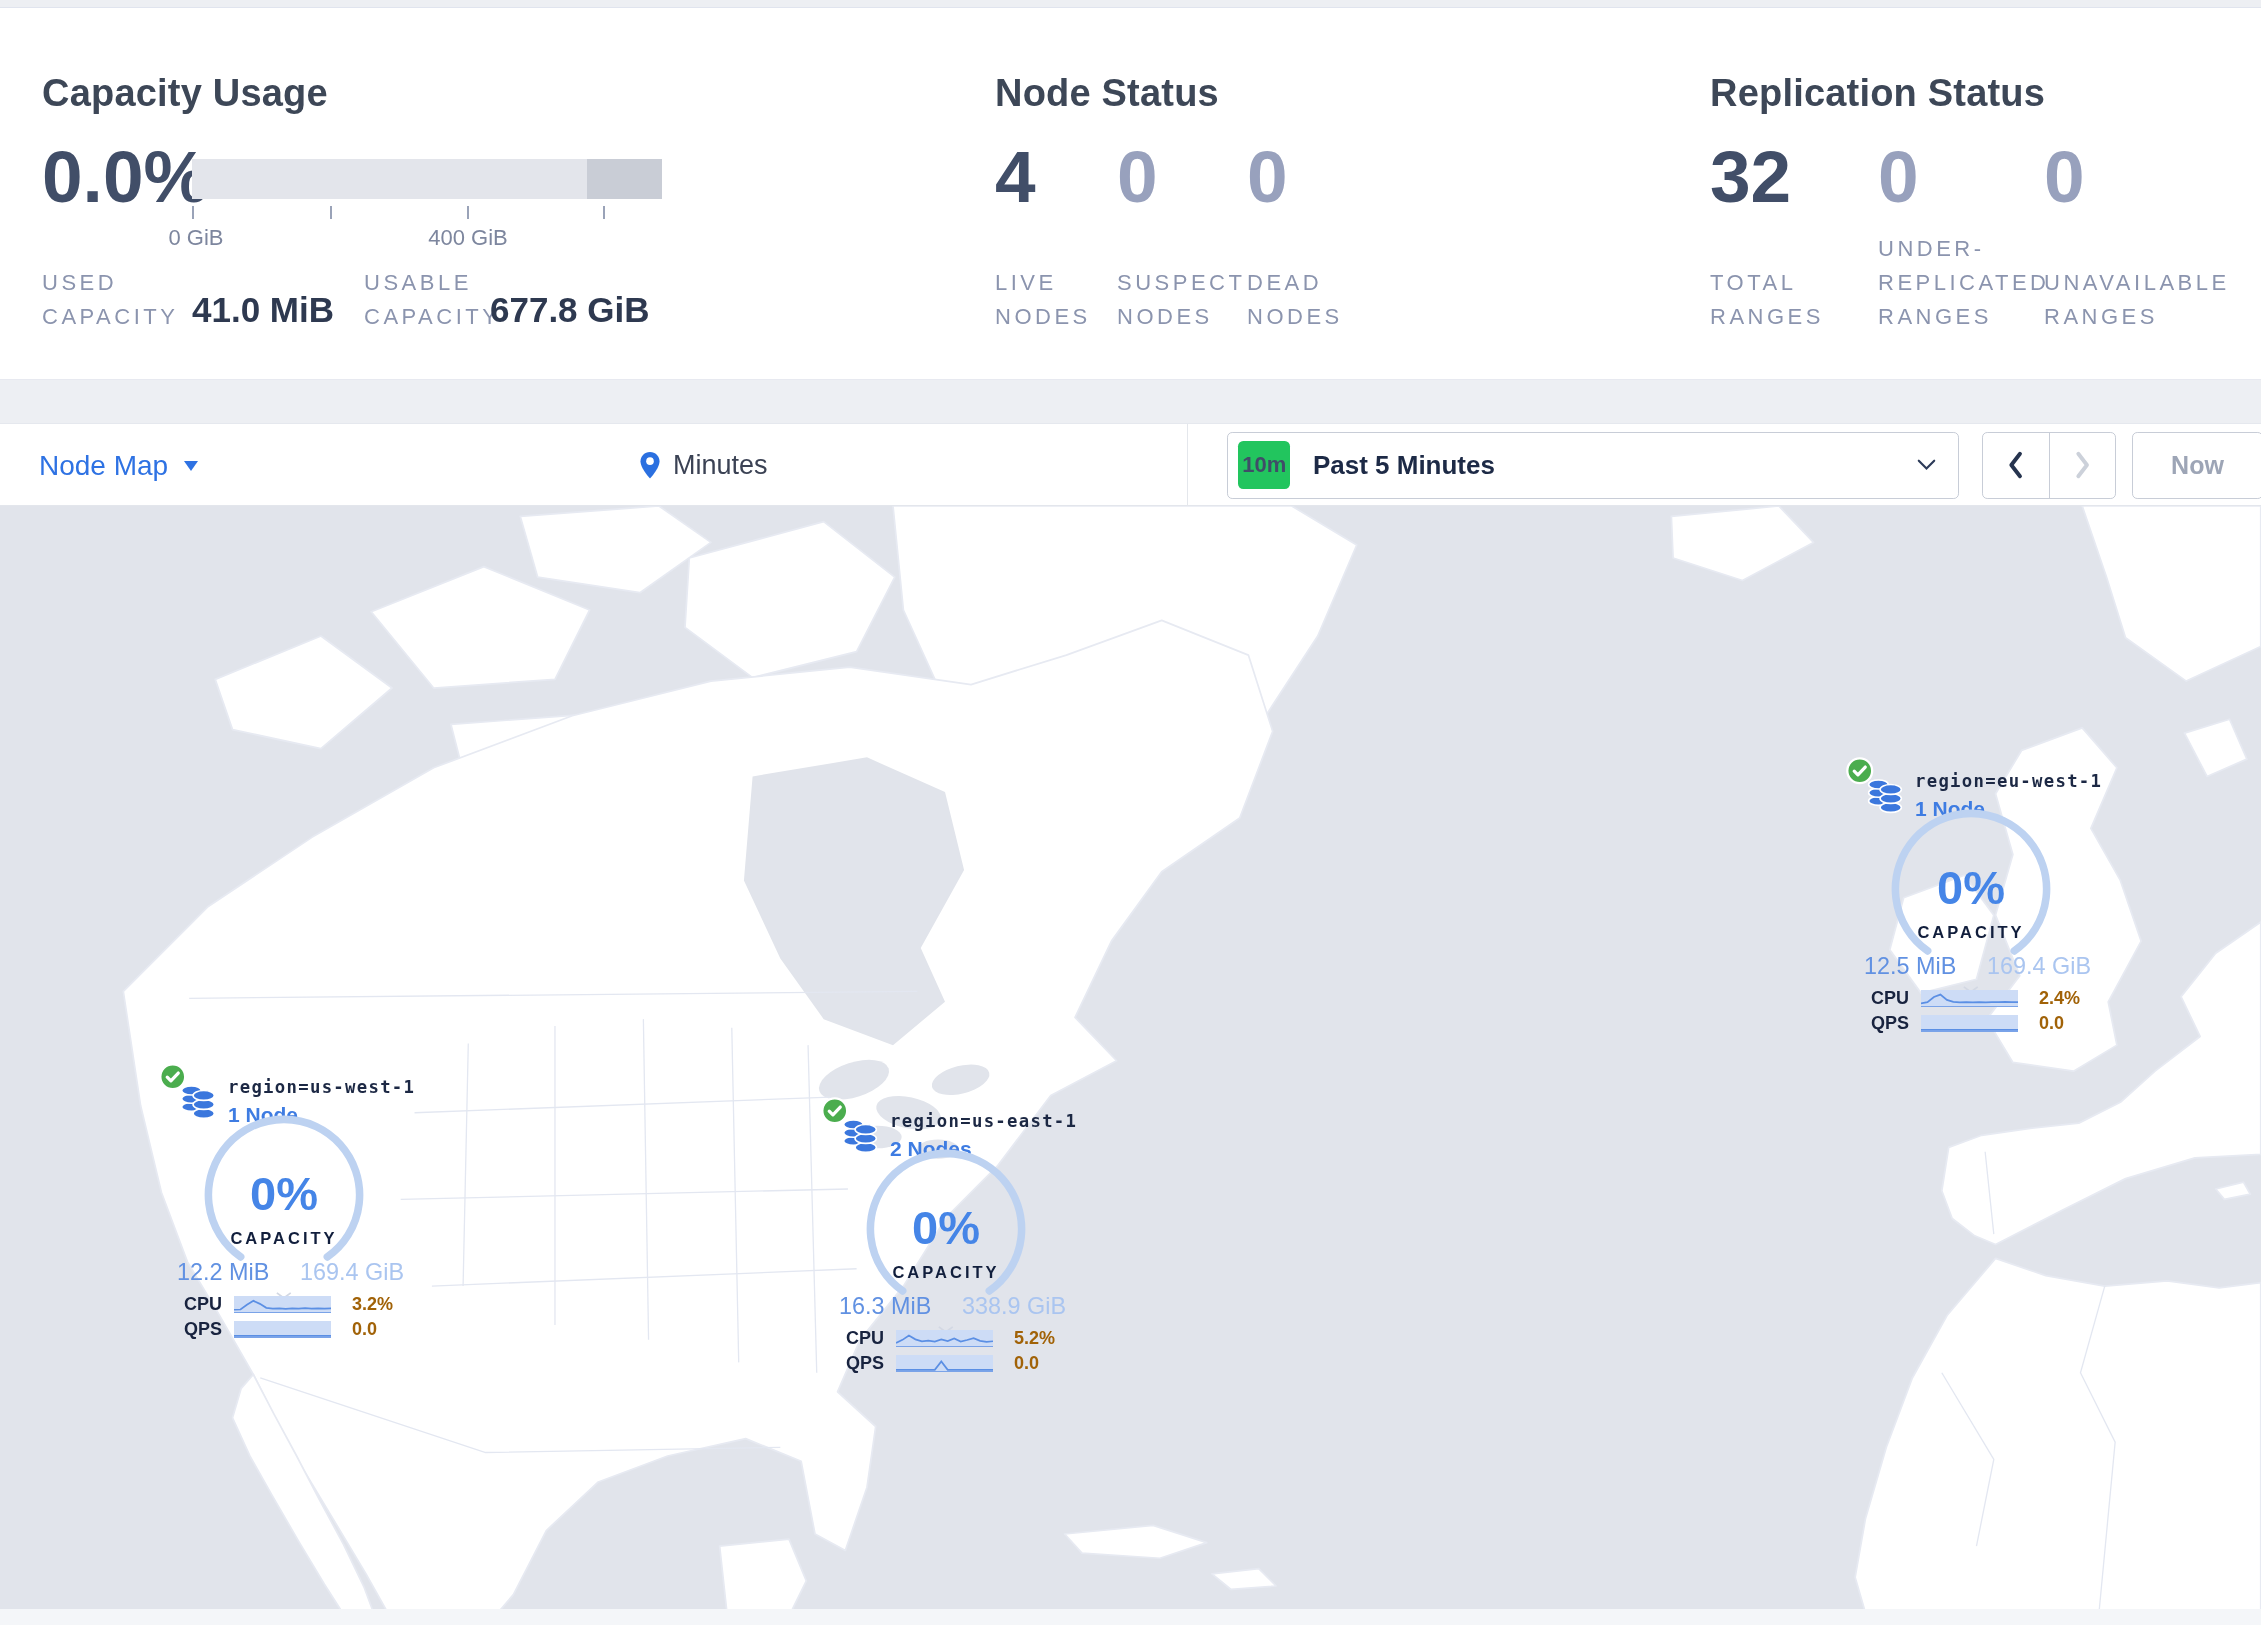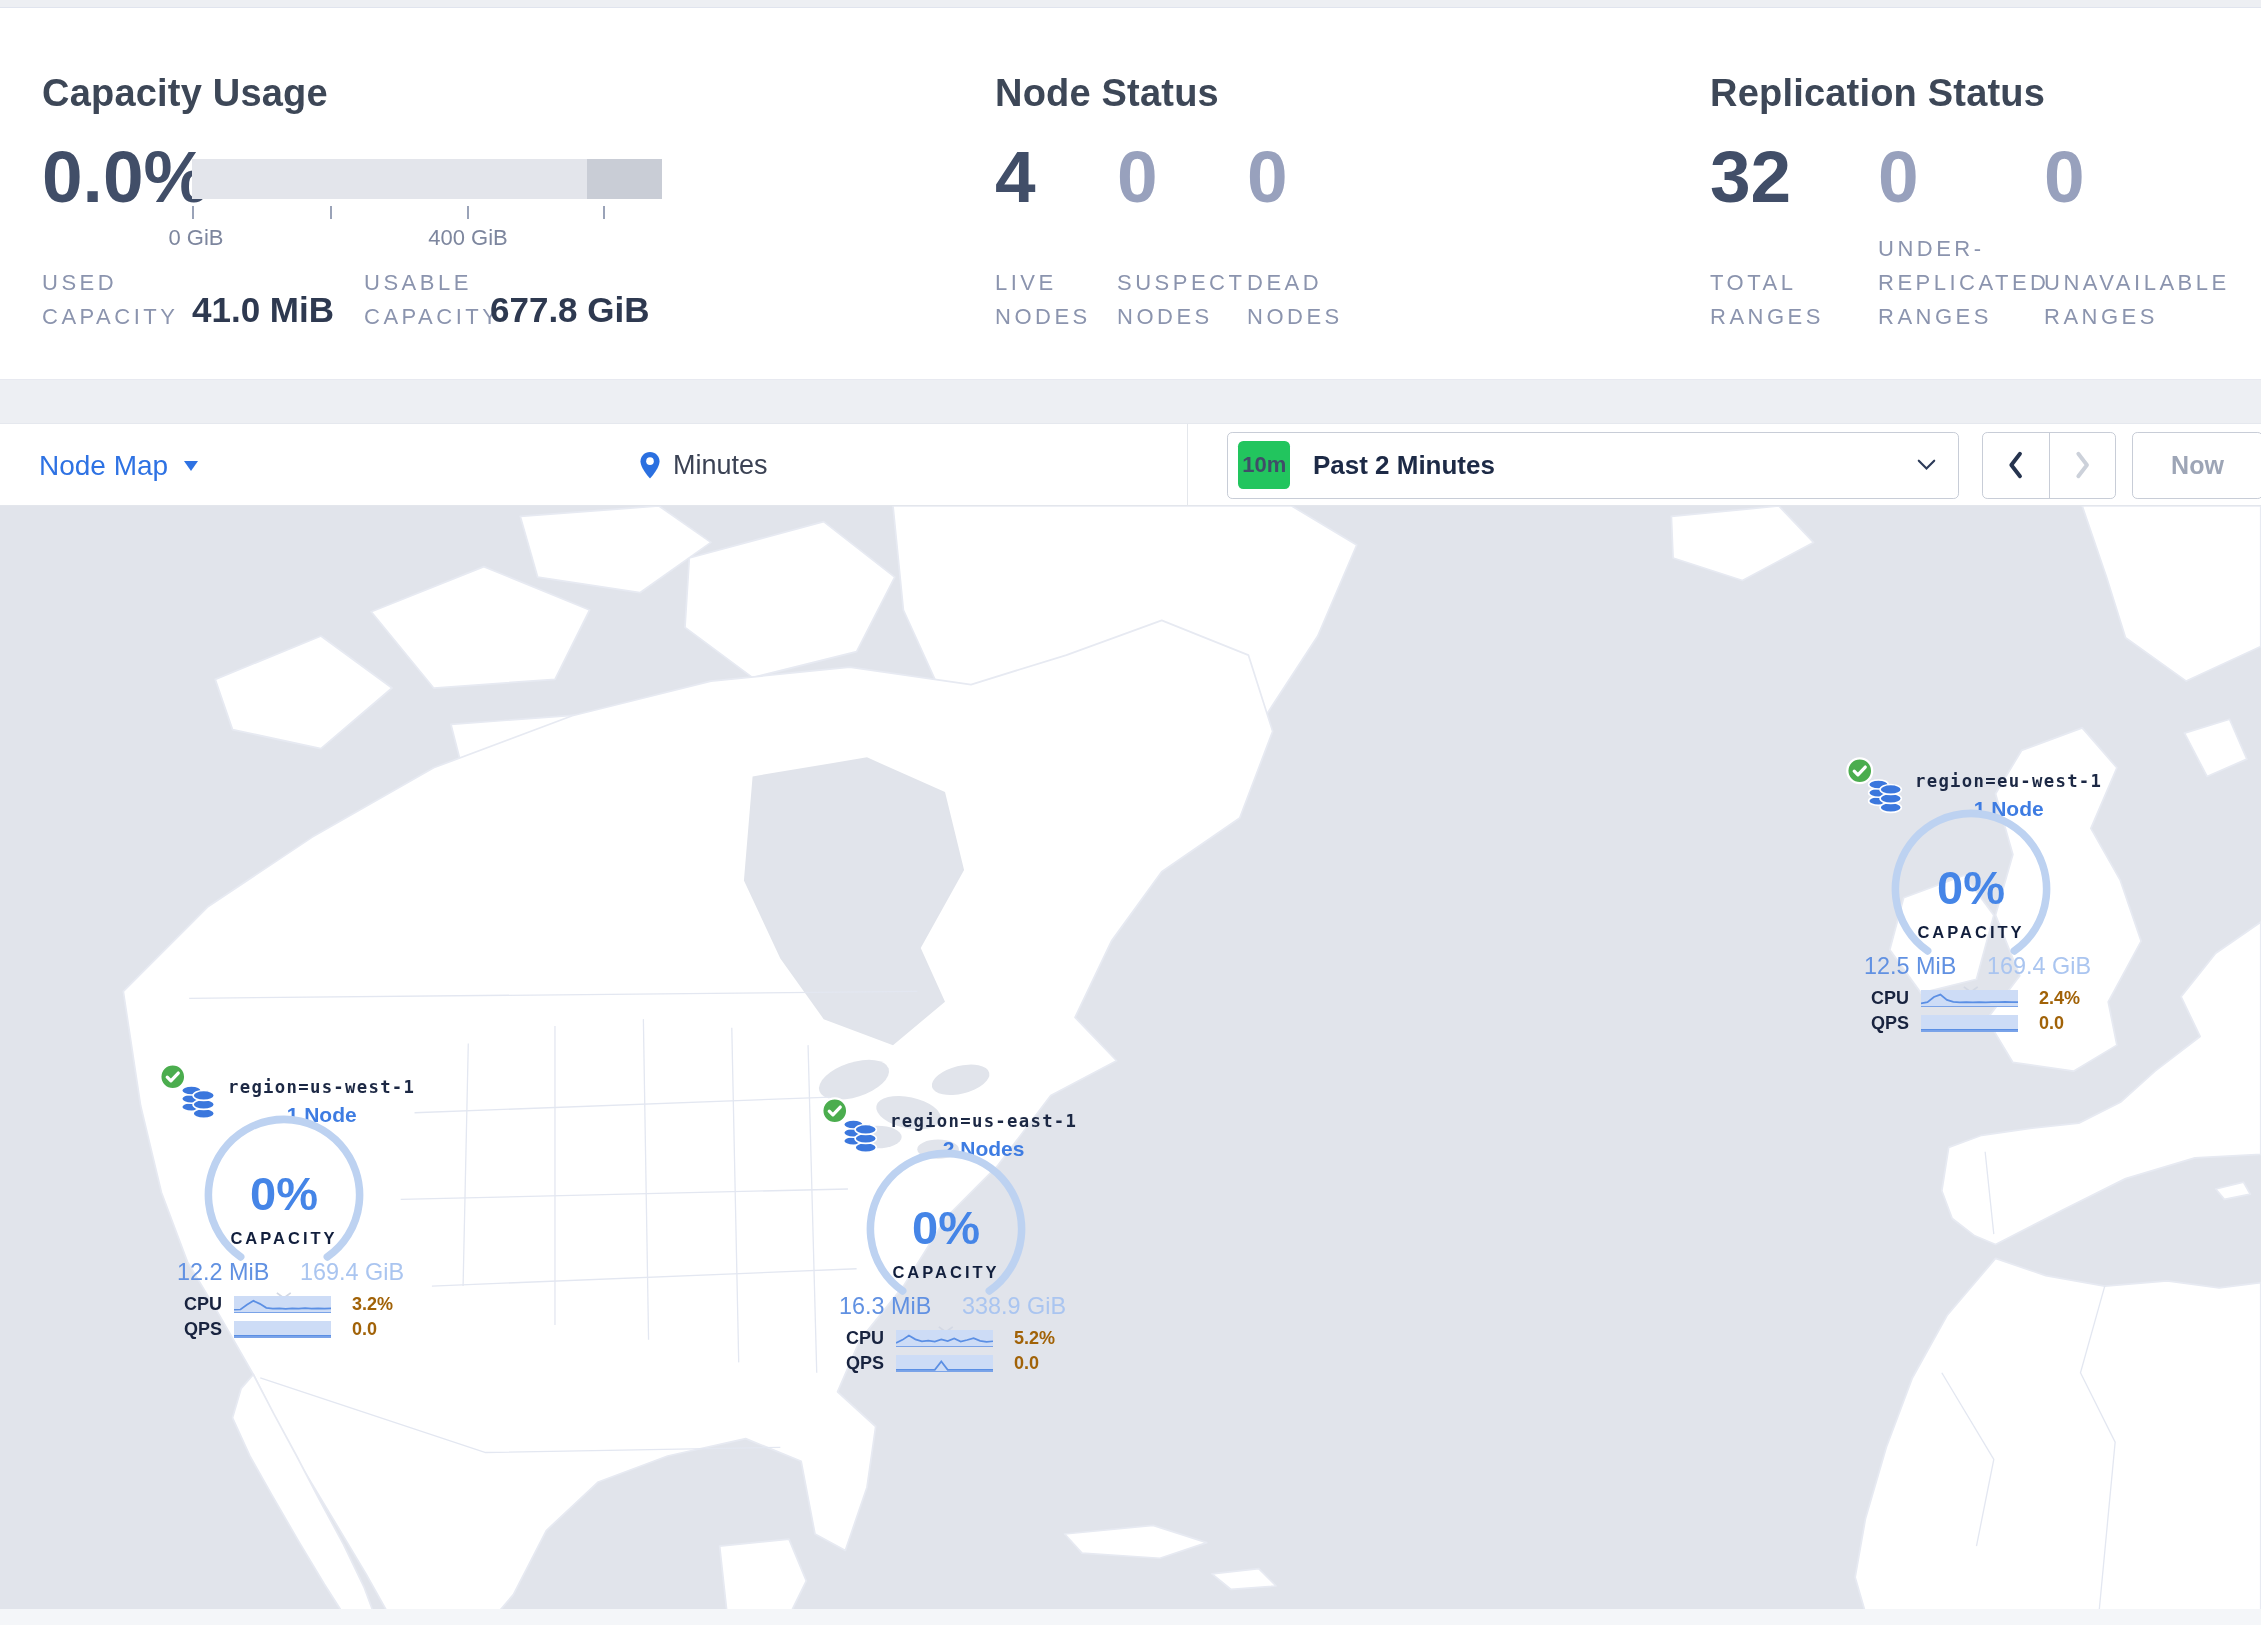--- a/index.html
+++ b/index.html
@@ -70,21 +70,21 @@
 
   
   .map { position:absolute; top:506px; left:0; width:2261px; height:1119px; overflow:hidden; background:#e1e4eb; }
   .map svg.world { position:absolute; left:0; top:0; }
   .map-footer { position:absolute; left:0; bottom:0; width:2261px; height:15.6px; background:#f4f6f9; }
 
   
   .marker { position:absolute; width:260px; height:286px; }
   .marker .check { position:absolute; left:0; top:-3.5px; }
   .marker .db { position:absolute; left:22px; top:17.3px; }
-  .mhead { position:absolute; left:70px; top:10.4px; white-space:nowrap;text-align:center; }
+  .mhead { position:absolute; left:70px; top:10.4px; white-space:nowrap; }
   .mregion { font-family:"DejaVu Sans Mono", monospace; font-size:17.3px; font-weight:700; color:#1c2844; letter-spacing:1.3px; line-height:24px; }
   .mnodes { font-size:21px; font-weight:700; color:#3e7ce2; line-height:24px; margin-top:3.5px; cursor:pointer; }
   .gauge { position:absolute; left:42px; top:46px; width:168px; height:168px; }
   .gauge svg { position:absolute; left:0; top:0; }
   .gpct { position:absolute; left:0; top:55px; width:168px; text-align:center; font-size:47px; font-weight:700; color:#4585e7; }
   .gcap { position:absolute; left:0; top:118px; width:168px; text-align:center; font-size:16.5px; font-weight:700; letter-spacing:3px; color:#111e3c; }
   .gvals { position:absolute; left:19px; top:194px; width:227px; display:flex; justify-content:space-between; }
   .gused { font-size:23.4px; color:#6191e2; }
   .gtotal { font-size:23.4px; color:#aac5f0; }
   .mchev { position:absolute; left:118px; top:222px; }
@@ -140,21 +140,21 @@
   <div class="breadcrumb">
     <svg width="22" height="29" viewBox="0 0 24 32">
       <path d="M12 1C6 1 1.5 5.6 1.5 11.4c0 7.8 10.5 19 10.5 19s10.5-11.2 10.5-19C22.5 5.6 18 1 12 1z" fill="#2b70e0"></path>
       <circle cx="12" cy="11.2" r="4.2" fill="#ffffff"></circle>
     </svg>
     <span class="label">Minutes</span>
   </div>
   <div class="toolbar-divider"></div>
   <div class="time-dropdown">
     <span class="time-badge">10m</span>
-    <span class="time-label">Past 2 Minutes</span>
+    <span class="time-label">Past 5 Minutes</span>
     <span class="time-chevron">
       <svg width="19" height="12" viewBox="0 0 22 14">
           <polyline points="2,2 11,11 20,2" fill="none" stroke="#2c3a58" stroke-width="2.5" stroke-linecap="round"></polyline>
         </svg>
     </span>
   </div>
   <div class="pager">
     <span class="half">
       <svg width="17.3" height="28" viewBox="0 0 20 32">
           <path d="M15 3 L5 16 L15 29" fill="none" stroke="#26344f" stroke-width="4.5" stroke-linecap="round" stroke-linejoin="round"></path>

